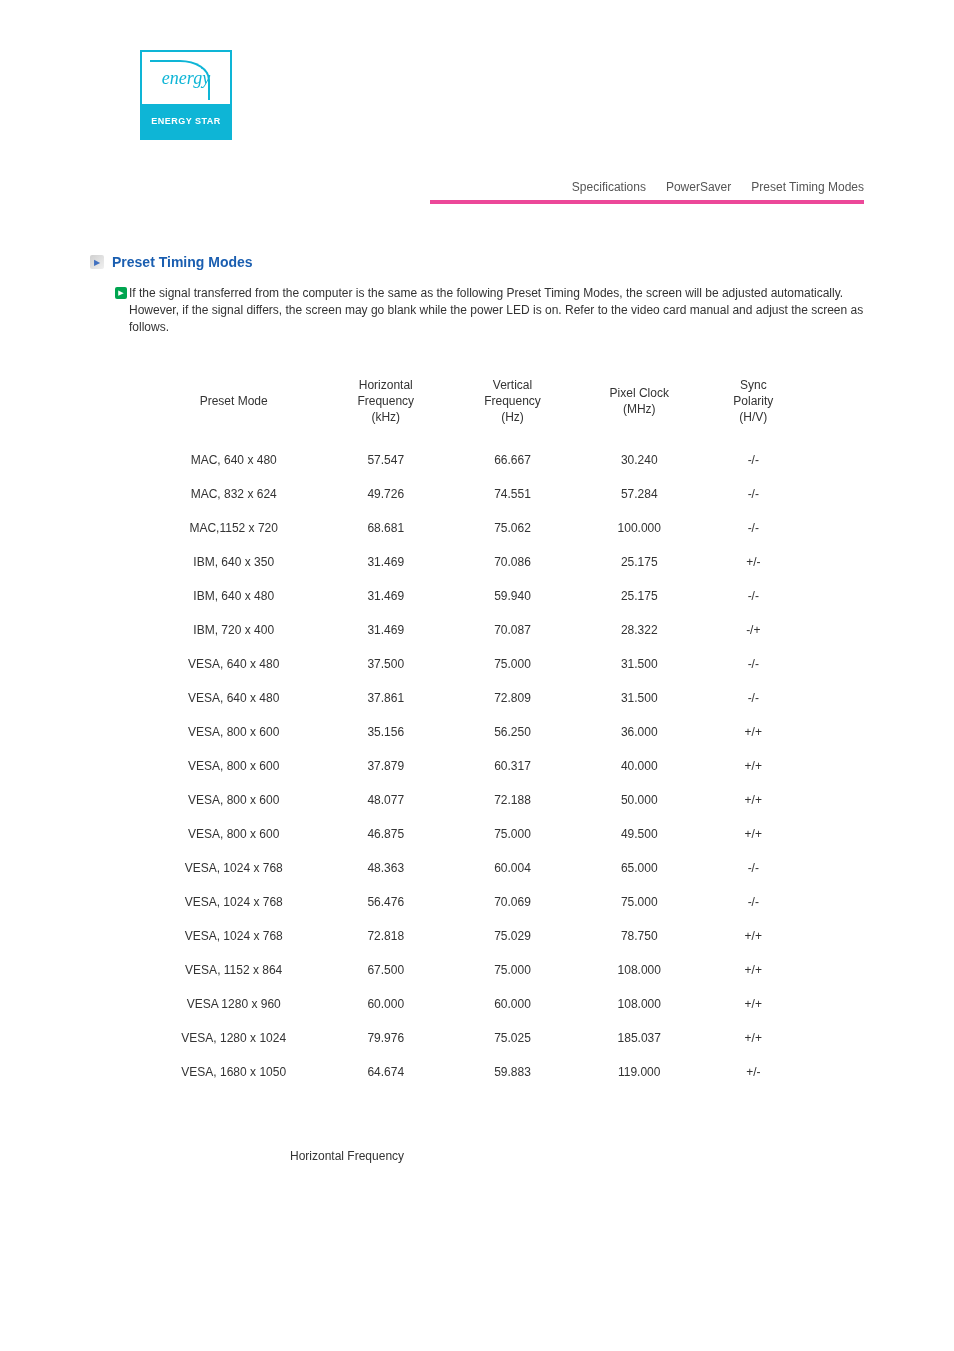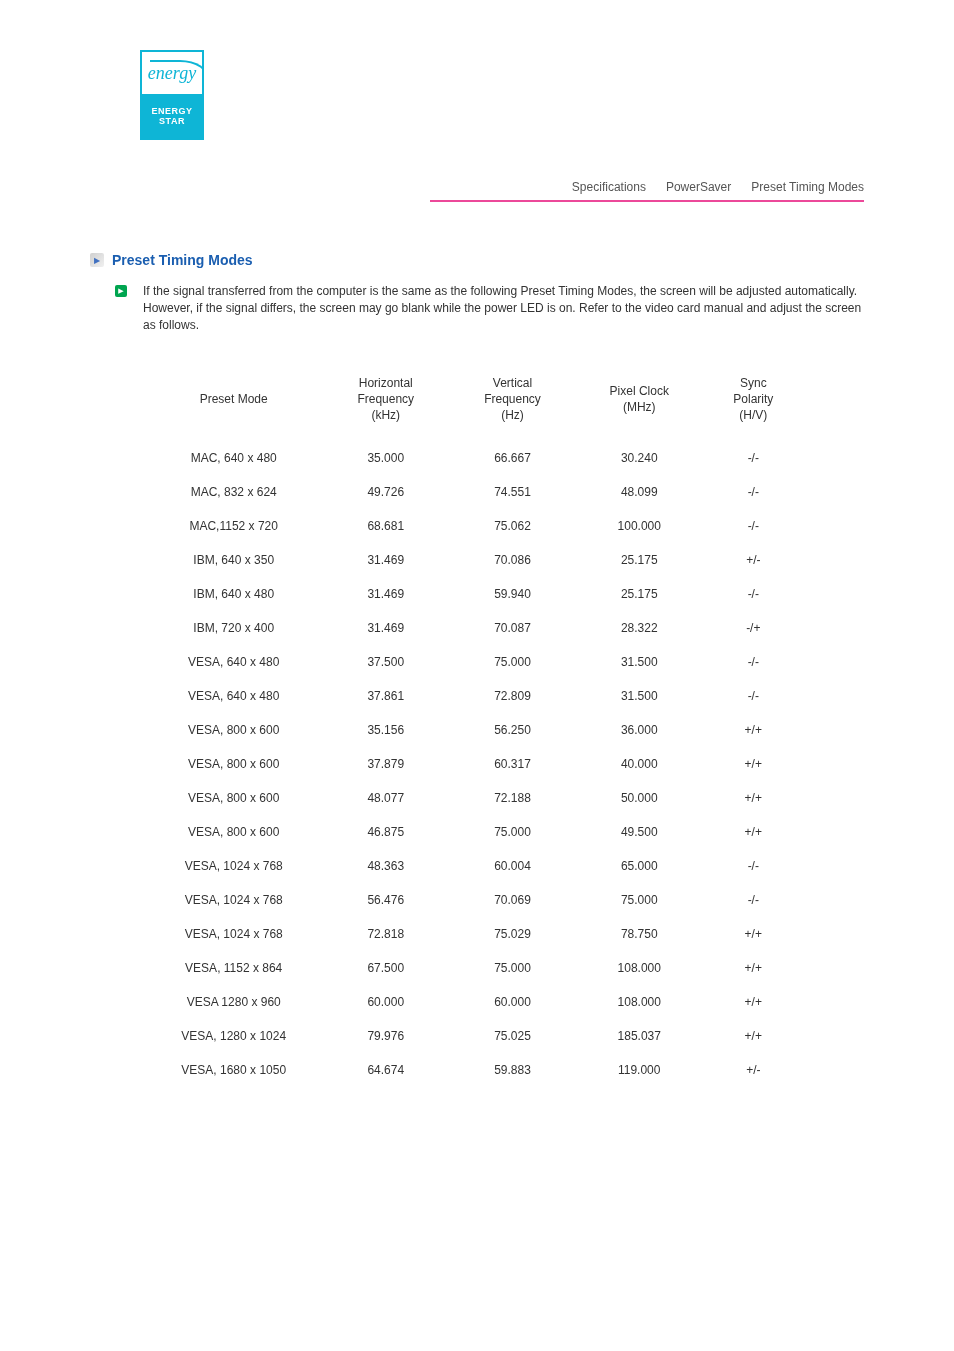--- a/index.html
+++ b/index.html
@@ -15,21 +15,21 @@
       width: 954px;
     }
     .page {
       padding: 50px 90px 40px 90px;
     }
     .logo-container {
       margin-left: 50px;
       margin-bottom: 40px;
     }
     .logo {
-      width: 64px;
+      width: 92px;
       height: 90px;
       border: 2px solid #0eb5d6;
       display: flex;
       flex-direction: column;
       justify-content: space-between;
       position: relative;
       overflow: hidden;
     }
     .logo-top {
       flex: 1;
@@ -63,21 +63,21 @@
       font-size: 9px;
       font-weight: bold;
       text-align: center;
       padding: 12px 0;
       letter-spacing: 0.5px;
     }
     .tab-bar {
       display: flex;
       justify-content: flex-end;
       gap: 20px;
-      border-bottom: 2px solid #ec4899;
+      border-bottom: 4px solid #ec4899;
       padding-bottom: 6px;
       margin-bottom: 50px;
       margin-left: 340px;
     }
     .tab {
       font-size: 12px;
       color: #555;
       cursor: pointer;
     }
     .section-header {
@@ -97,21 +97,21 @@
       font-size: 8px;
       color: #4070c0;
     }
     .section-title {
       color: #1a5eb0;
       font-weight: bold;
       font-size: 14px;
     }
     .intro-block {
       display: flex;
-      gap: 16px;
+      gap: 2px;
       margin-left: 25px;
       margin-bottom: 35px;
     }
     .bullet-icon {
       width: 12px;
       height: 12px;
       background: #00a550;
       border-radius: 2px;
       display: flex;
       align-items: center;
@@ -205,30 +205,30 @@
     <div class="timing-header">
       <div class="cell">Preset Mode</div>
       <div class="cell">Horizontal<br>Frequency<br>(kHz)</div>
       <div class="cell">Vertical<br>Frequency<br>(Hz)</div>
       <div class="cell">Pixel Clock<br>(MHz)</div>
       <div class="cell">Sync<br>Polarity<br>(H/V)</div>
     </div>
     <div id="table-body">
         <div class="timing-row">
           <div class="cell">MAC, 640 x 480</div>
-          <div class="cell">35.000</div>
+          <div class="cell">57.547</div>
           <div class="cell">66.667</div>
           <div class="cell">30.240</div>
           <div class="cell">-/-</div>
         </div>
         <div class="timing-row">
           <div class="cell">MAC, 832 x 624</div>
           <div class="cell">49.726</div>
           <div class="cell">74.551</div>
-          <div class="cell">48.099</div>
+          <div class="cell">57.284</div>
           <div class="cell">-/-</div>
         </div>
         <div class="timing-row">
           <div class="cell">MAC,1152 x 720</div>
           <div class="cell">68.681</div>
           <div class="cell">75.062</div>
           <div class="cell">100.000</div>
           <div class="cell">-/-</div>
         </div>
         <div class="timing-row">
@@ -340,15 +340,16 @@
           <div class="cell">VESA, 1680 x 1050</div>
           <div class="cell">64.674</div>
           <div class="cell">59.883</div>
           <div class="cell">119.000</div>
           <div class="cell">+/-</div>
         </div>
       </div>
   </div>
 
   <div class="footer-section">
+    <div class="footer-title">Horizontal Frequency</div>
   </div>
 
 </div>
 
 </body></html>

